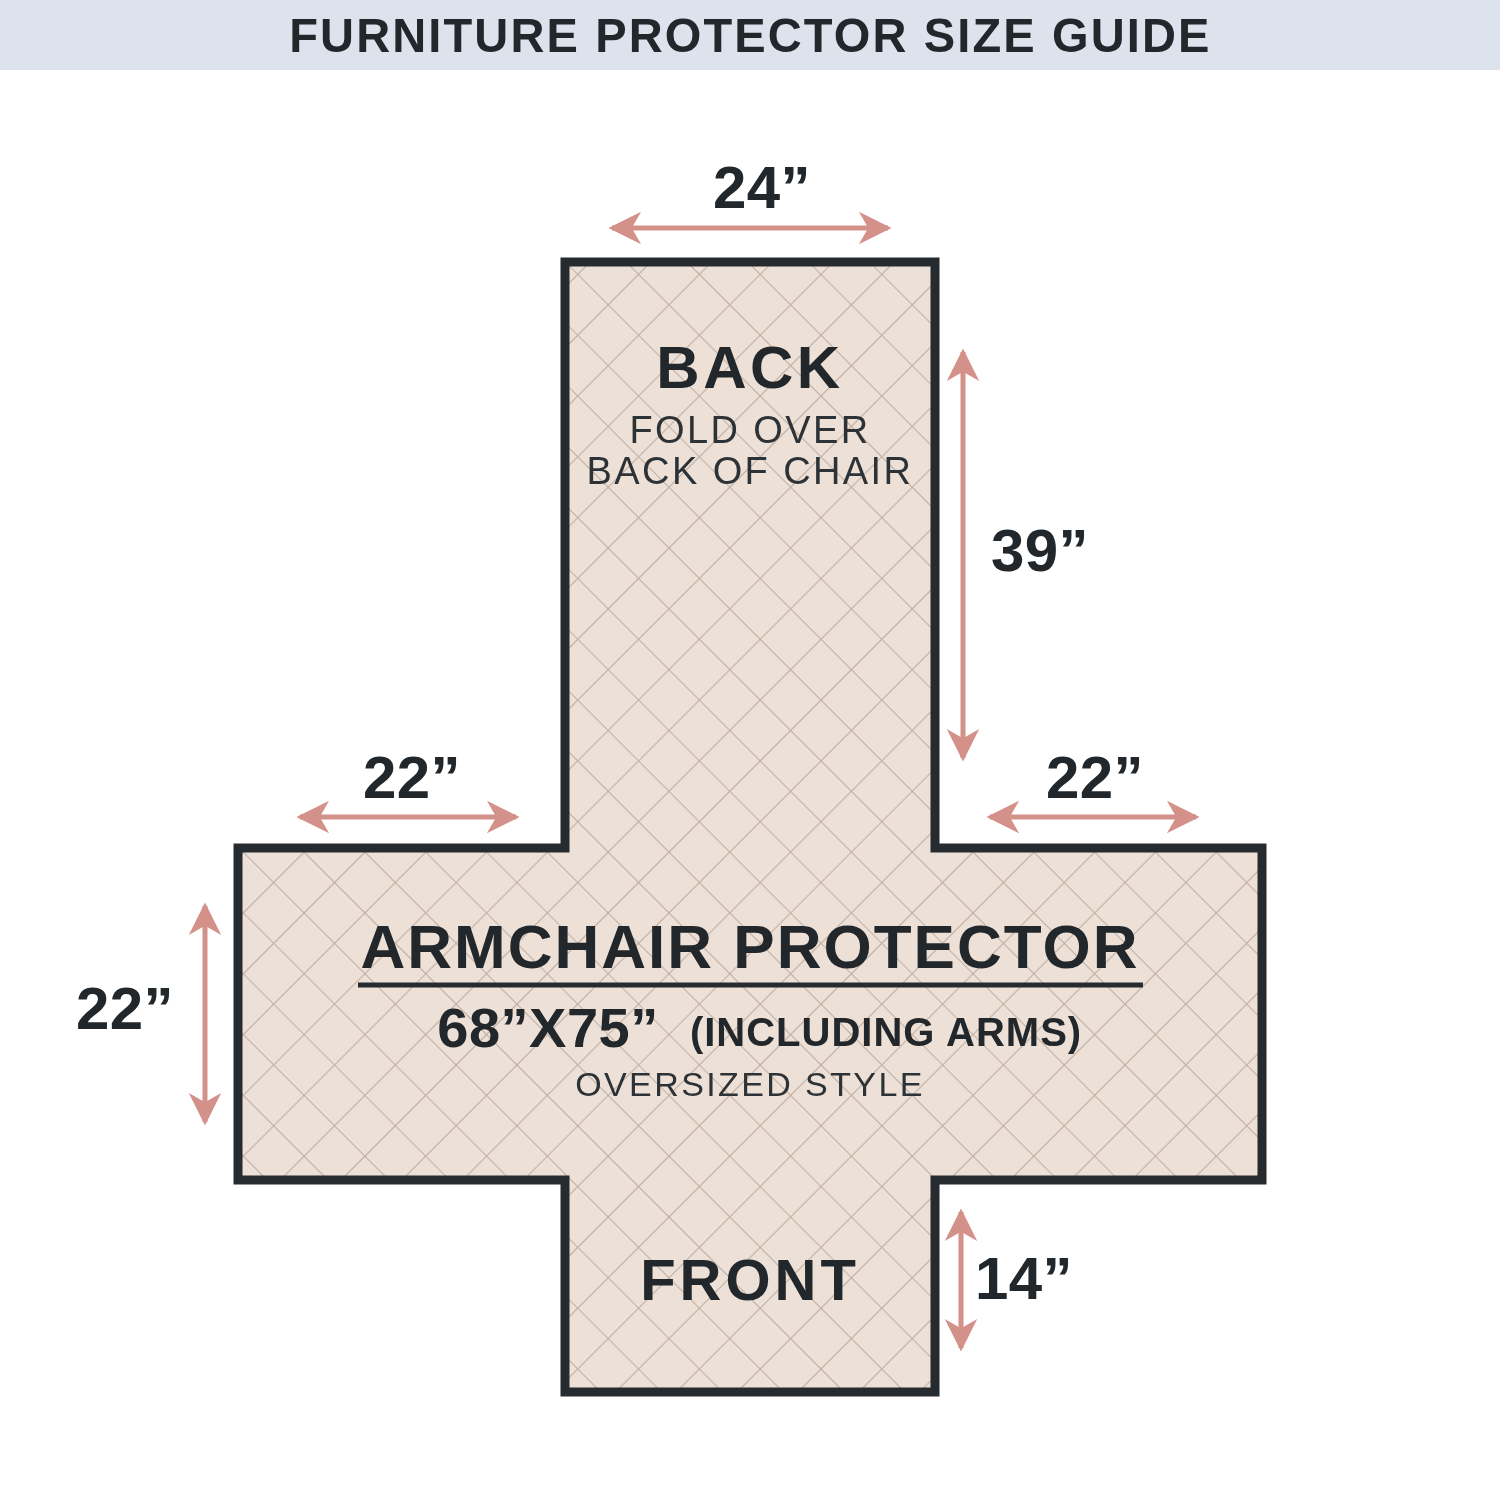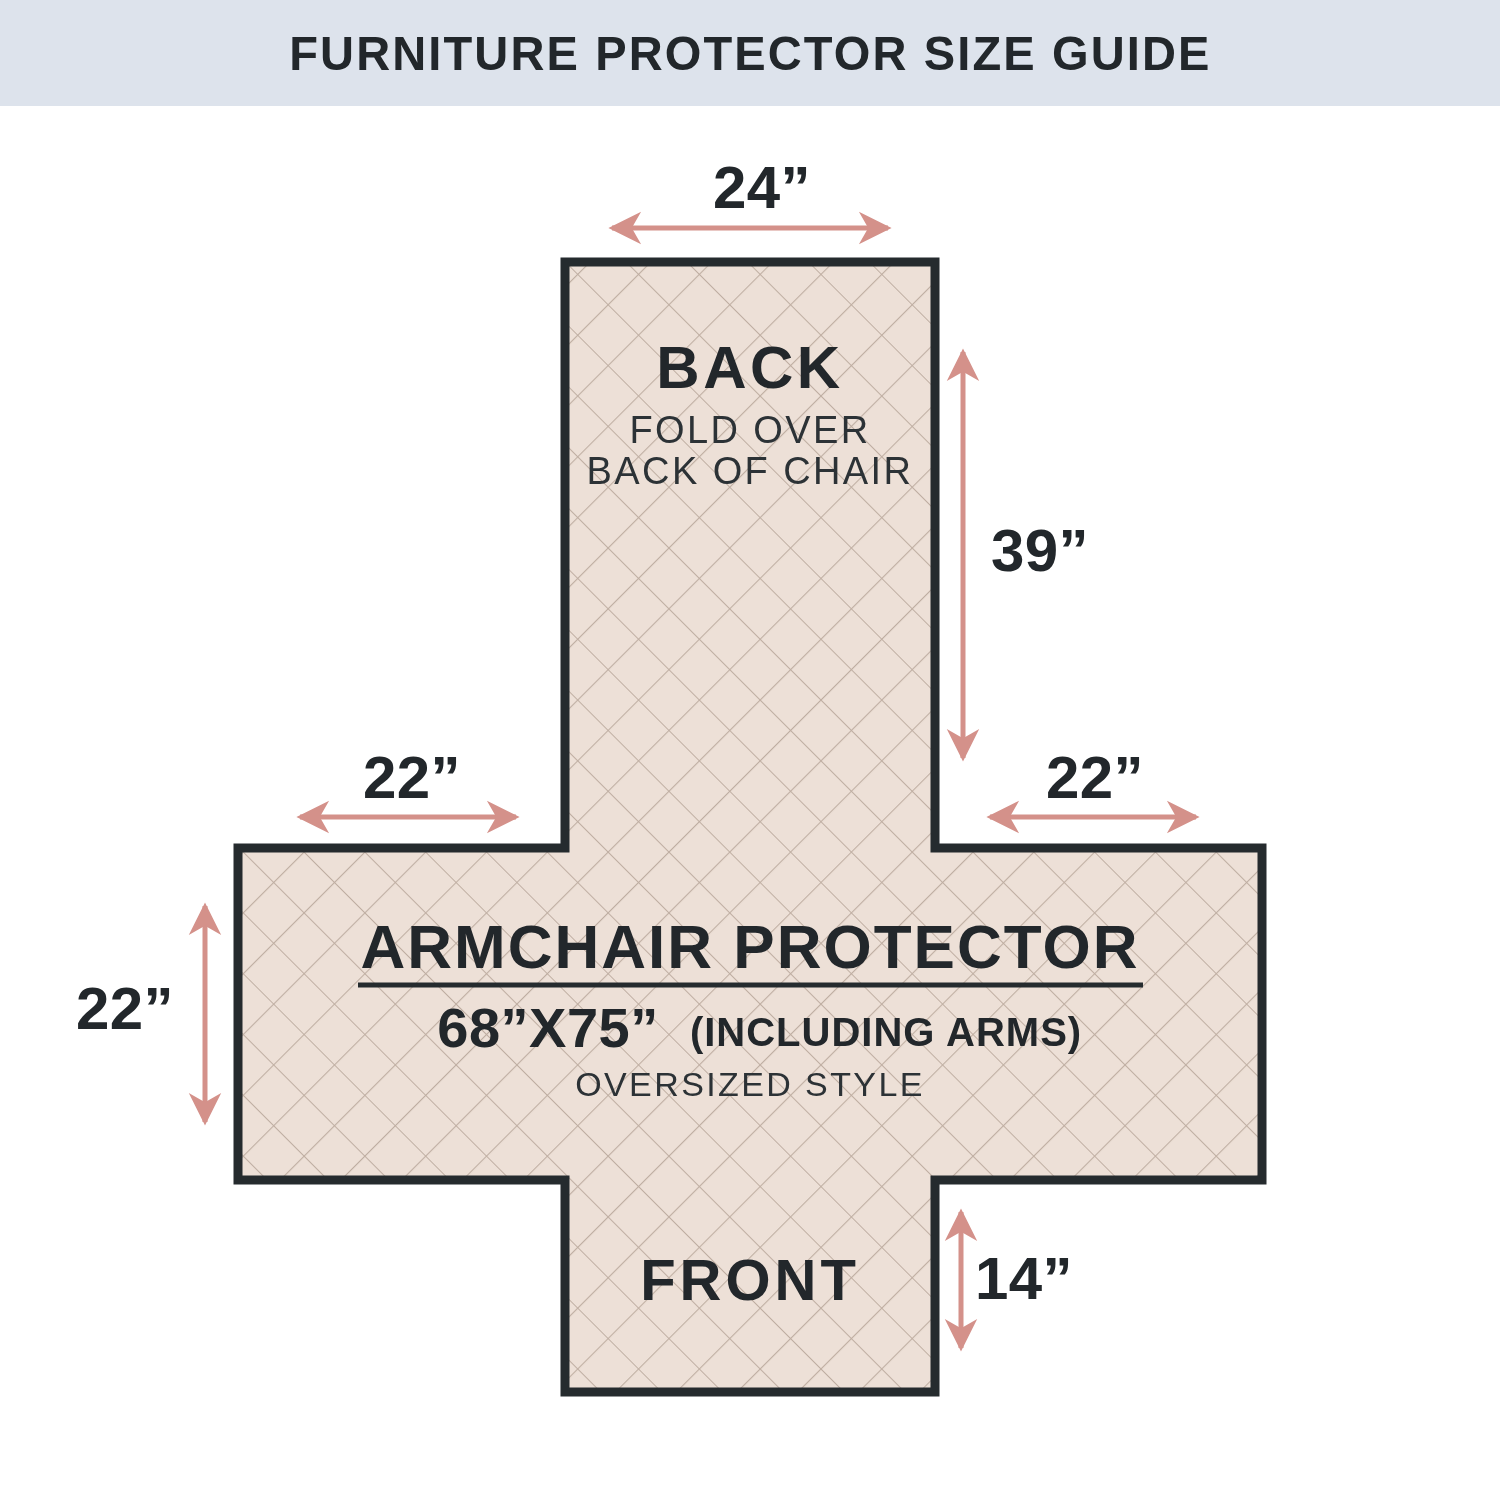--- a/index.html
+++ b/index.html
@@ -7,21 +7,21 @@
     width:1500px;height:1500px;
     background:#ffffff;
     font-family:"Liberation Sans", sans-serif;
     overflow:hidden;
     position:relative;
   }
   #stage{position:absolute;left:0;top:0;width:1500px;height:1500px;}
 
   
   .header{
-    position:absolute;left:0;top:0;width:1500px;height:106px;
+    position:absolute;left:0;top:0;width:1500px;height:70px;
     background:#dde3ec;
     display:flex;align-items:center;justify-content:center;
   }
   .header-title{
     font-family:"Liberation Sans", sans-serif;
     font-weight:bold;
     font-size:49px;
     letter-spacing:2.2px;
     color:#22272b;
     transform:scaleX(0.96);

